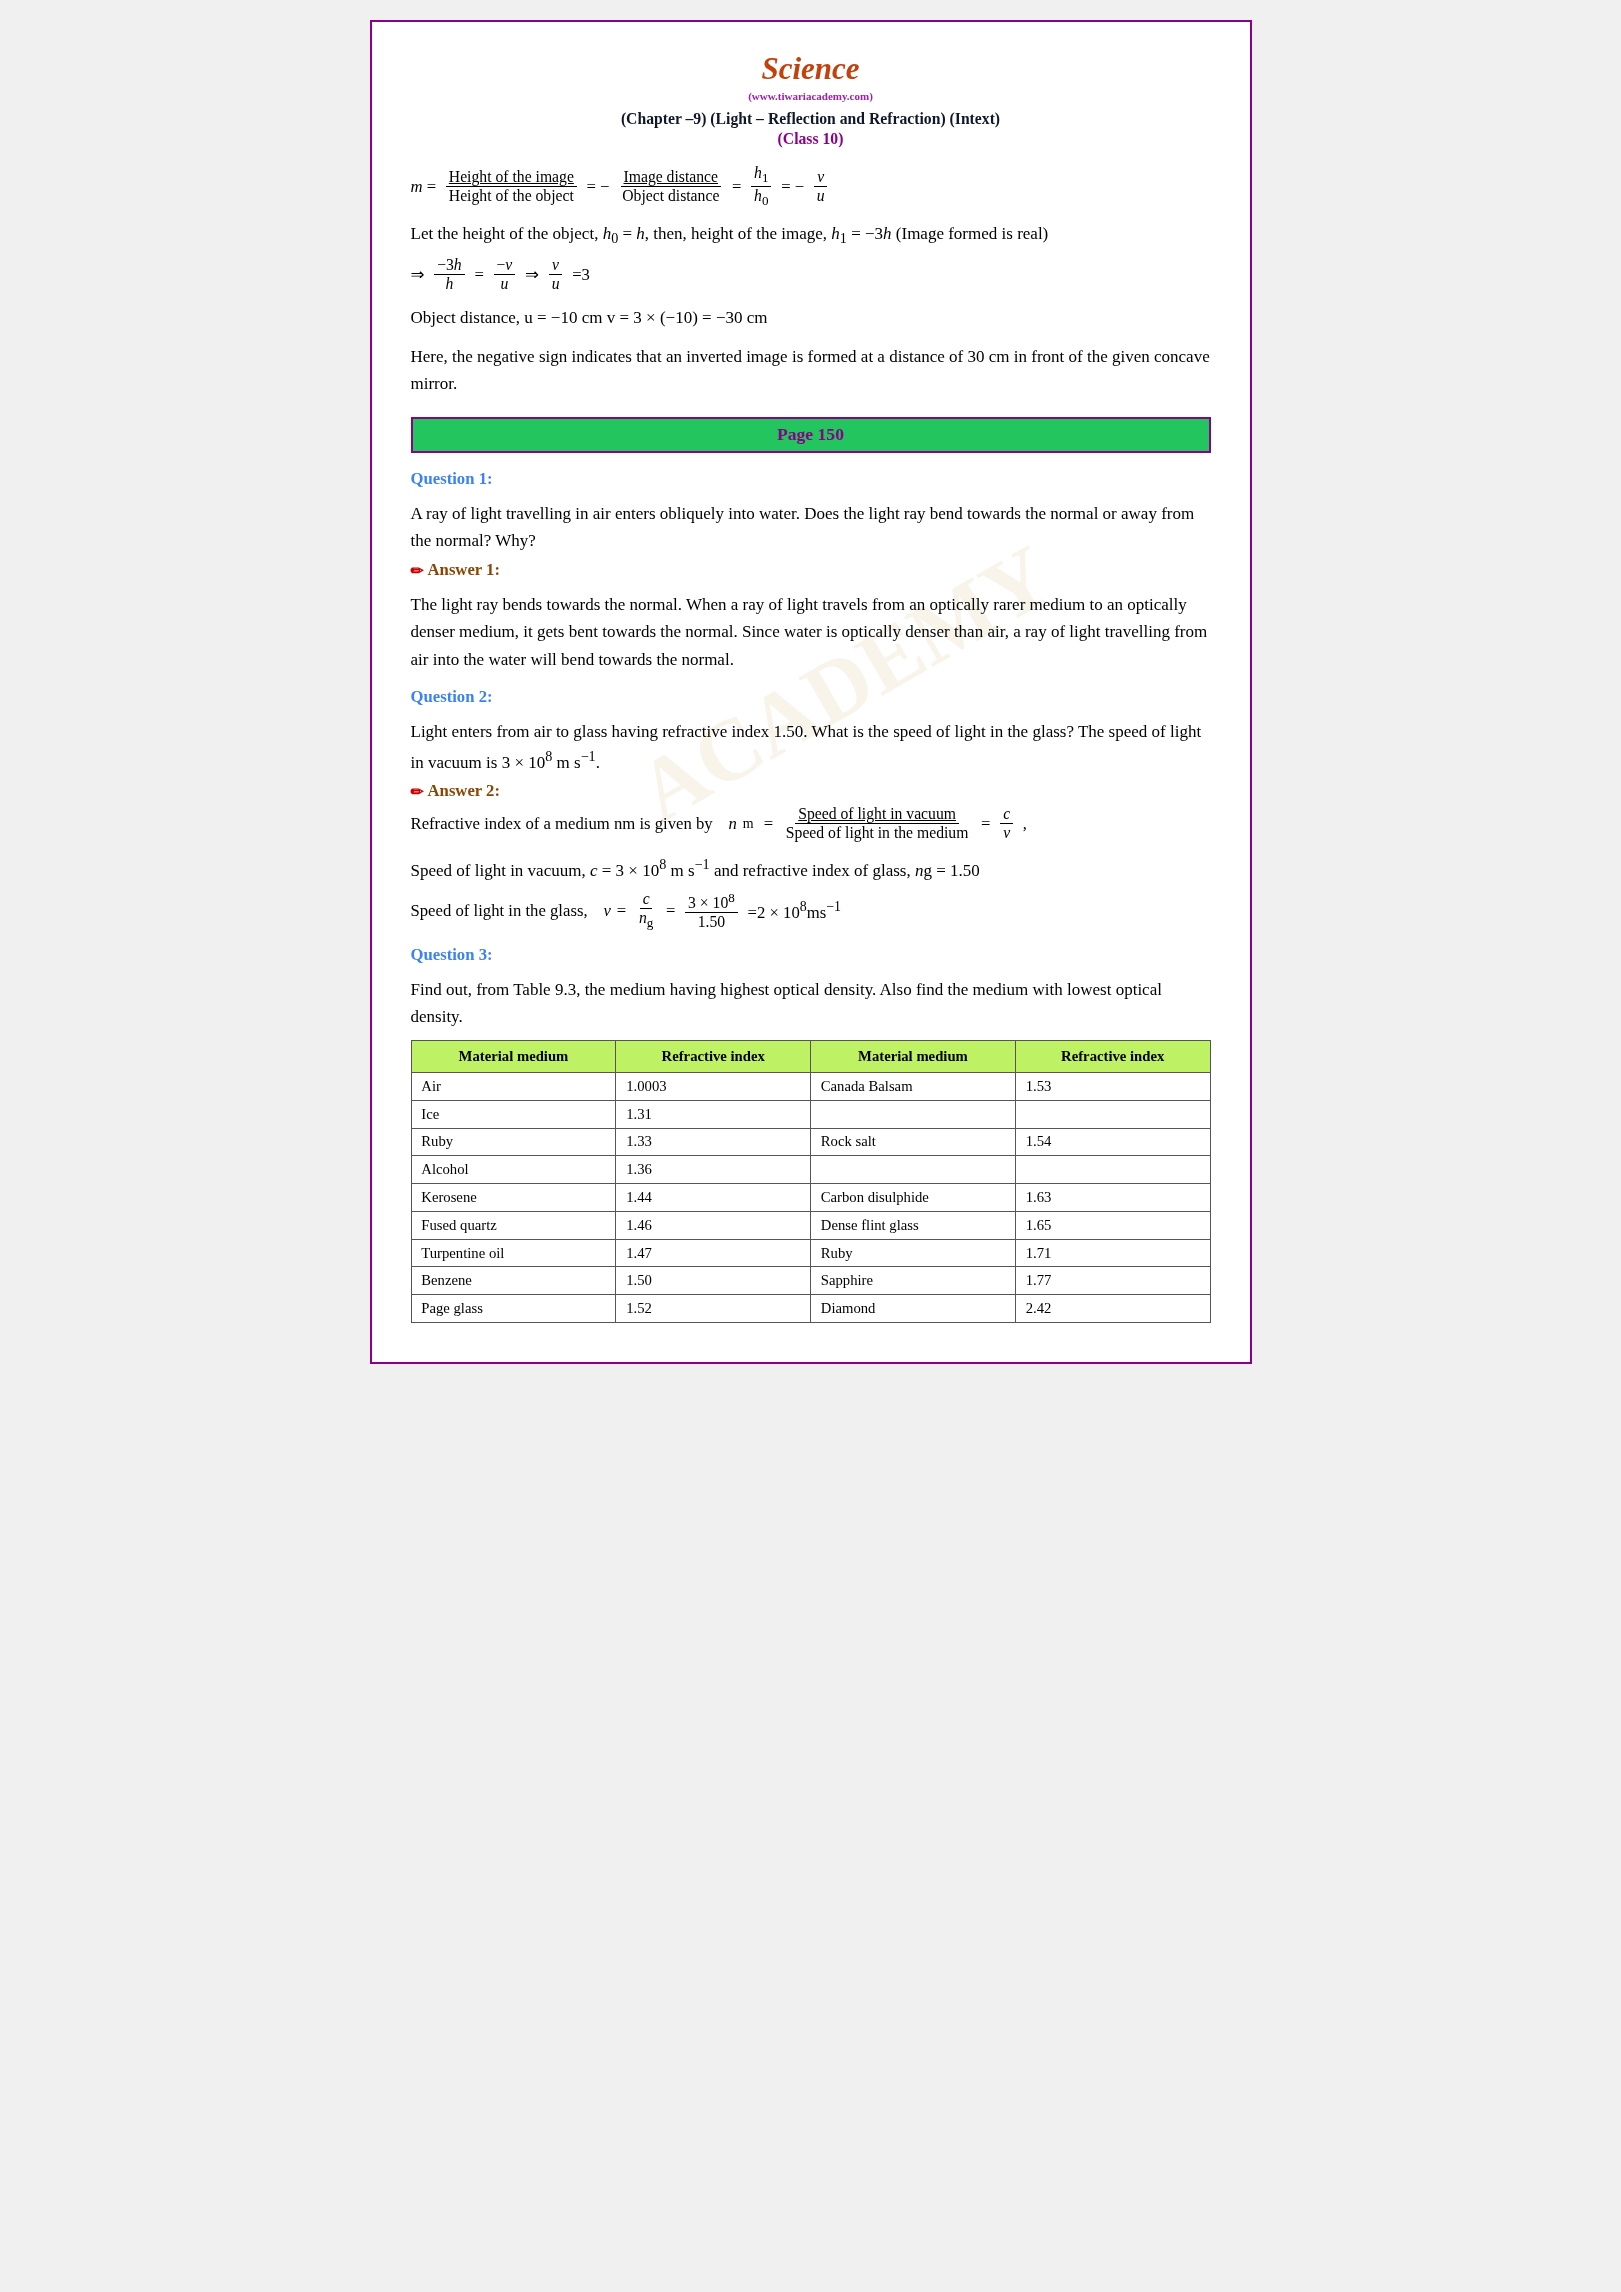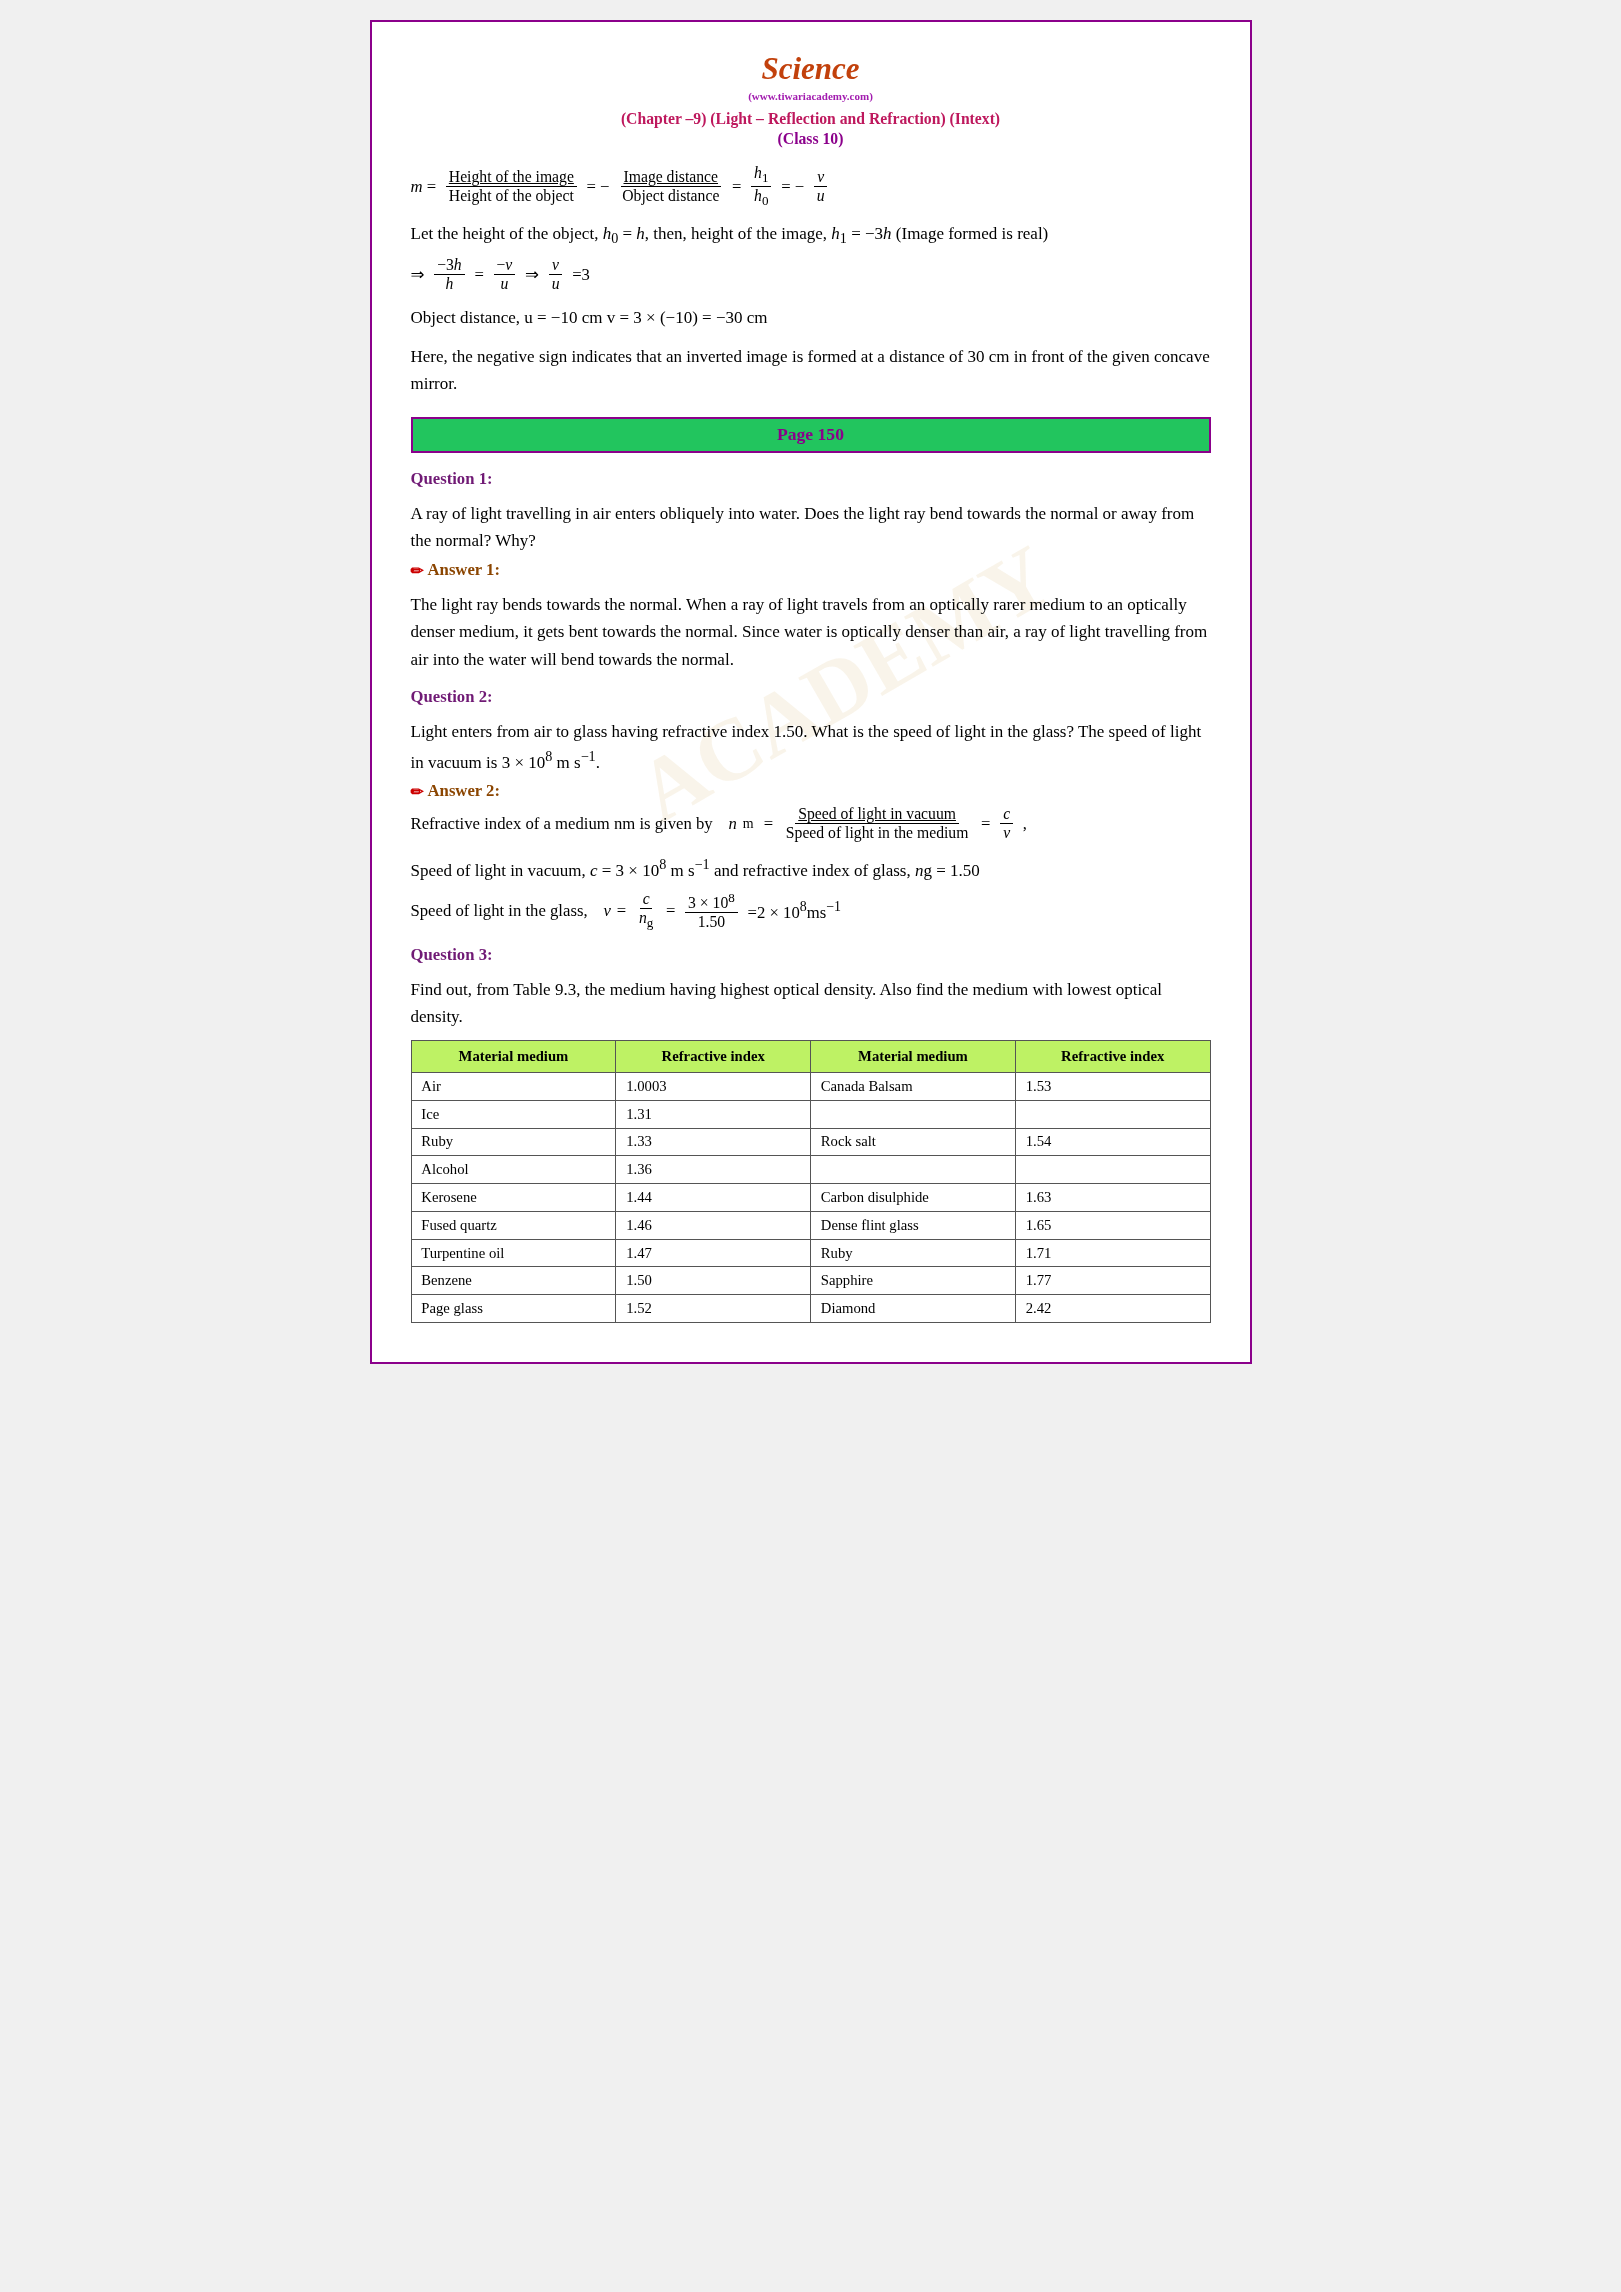--- a/index.html
+++ b/index.html
@@ -28,21 +28,21 @@
     .page-subtitle {
       text-align: center;
       font-size: 11px;
       color: #a21caf;
       font-weight: bold;
       margin-bottom: 8px;
     }
     .page-chapter {
       text-align: center;
       font-size: 15.7px;
-      color: #be185d;
+      color: #0f172a;
       font-weight: bold;
       margin-bottom: 2px;
     }
     .page-class {
       text-align: center;
       font-size: 15.7px;
       color: #8b008b;
       font-weight: bold;
       margin-bottom: 15.7px;
     }
@@ -79,21 +79,21 @@
       text-align: center;
       padding: 5.9px 0;
       font-size: 17.6px;
       font-weight: bold;
       color: #8b008b;
       margin: 19.6px 0 15.7px 0;
     }
     .question-label {
       font-size: 16.7px;
       font-weight: bold;
-      color: #701a75;
+      color: #3b82f6;
       margin-top: 13.7px;
       margin-bottom: 3.9px;
     }
     .answer-label {
       font-size: 16.7px;
       font-weight: bold;
       color: #8b4500;
       margin-bottom: 3.9px;
       display: flex;
       align-items: center;

